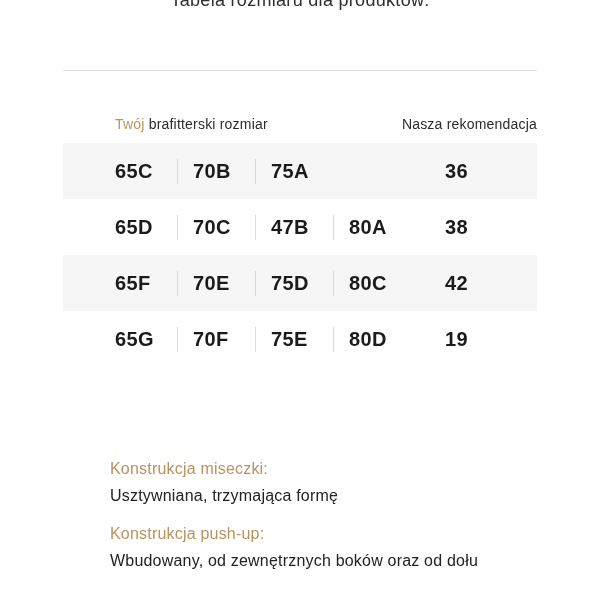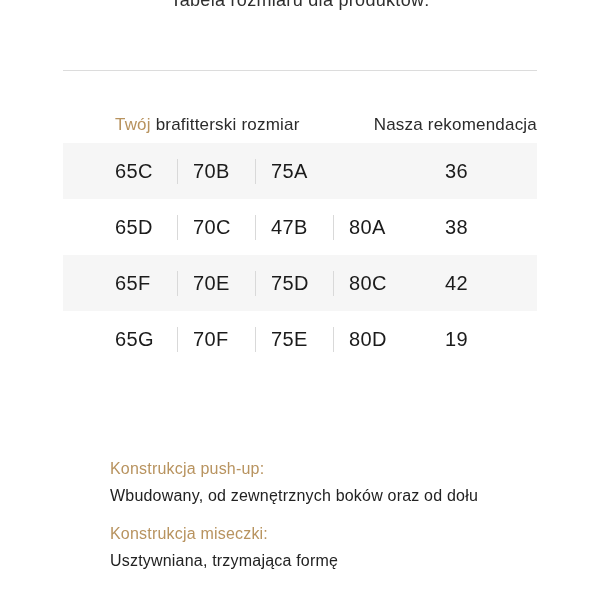--- a/index.html
+++ b/index.html
@@ -50,32 +50,33 @@
   .table-header {
     position: absolute;
     top: 112px;
     left: 63px;
     width: 474px;
     display: flex;
     justify-content: space-between;
     align-items: center;
     padding-left: 52px;
     box-sizing: border-box;
-    font-size: 17px;
+    font-size: 14px;
     line-height: 25px;
     letter-spacing: 0.2px;
     color: #2b2b2b;
   }
   .accent { color: var(--accent, #b8935f); }
 
   .rows {
     position: absolute;
     top: 143px;
     left: 63px;
     width: 474px;
+    font-weight: bold;
   }
   .trow {
     position: relative;
     height: 56px;
     display: flex;
     align-items: center;
     padding-left: 52px;
     box-sizing: border-box;
   }
   .trow:nth-child(odd) { background: var(--row_alt_bg, #f6f6f6); }
@@ -174,22 +175,22 @@
         <span class="vsep"></span>
         <span class="size-cell">75E</span>
         <span class="vsep"></span>
         <span class="size-cell">80D</span>
         <span class="rec">19</span>
       </div>
     </div>
 
   <div class="details" id="details">
       <div class="detail">
+        <div class="dlabel accent">Konstrukcja miseczki:</div>
+        <div class="dtext">Usztywniana, trzymająca formę</div>
+      </div>
+      <div class="detail">
         <div class="dlabel accent">Konstrukcja push-up:</div>
         <div class="dtext">Wbudowany, od zewnętrznych boków oraz od dołu</div>
-      </div>
-      <div class="detail">
-        <div class="dlabel accent">Konstrukcja miseczki:</div>
-        <div class="dtext">Usztywniana, trzymająca formę</div>
       </div>
     </div>
 
 </div>
 
 </body></html>

